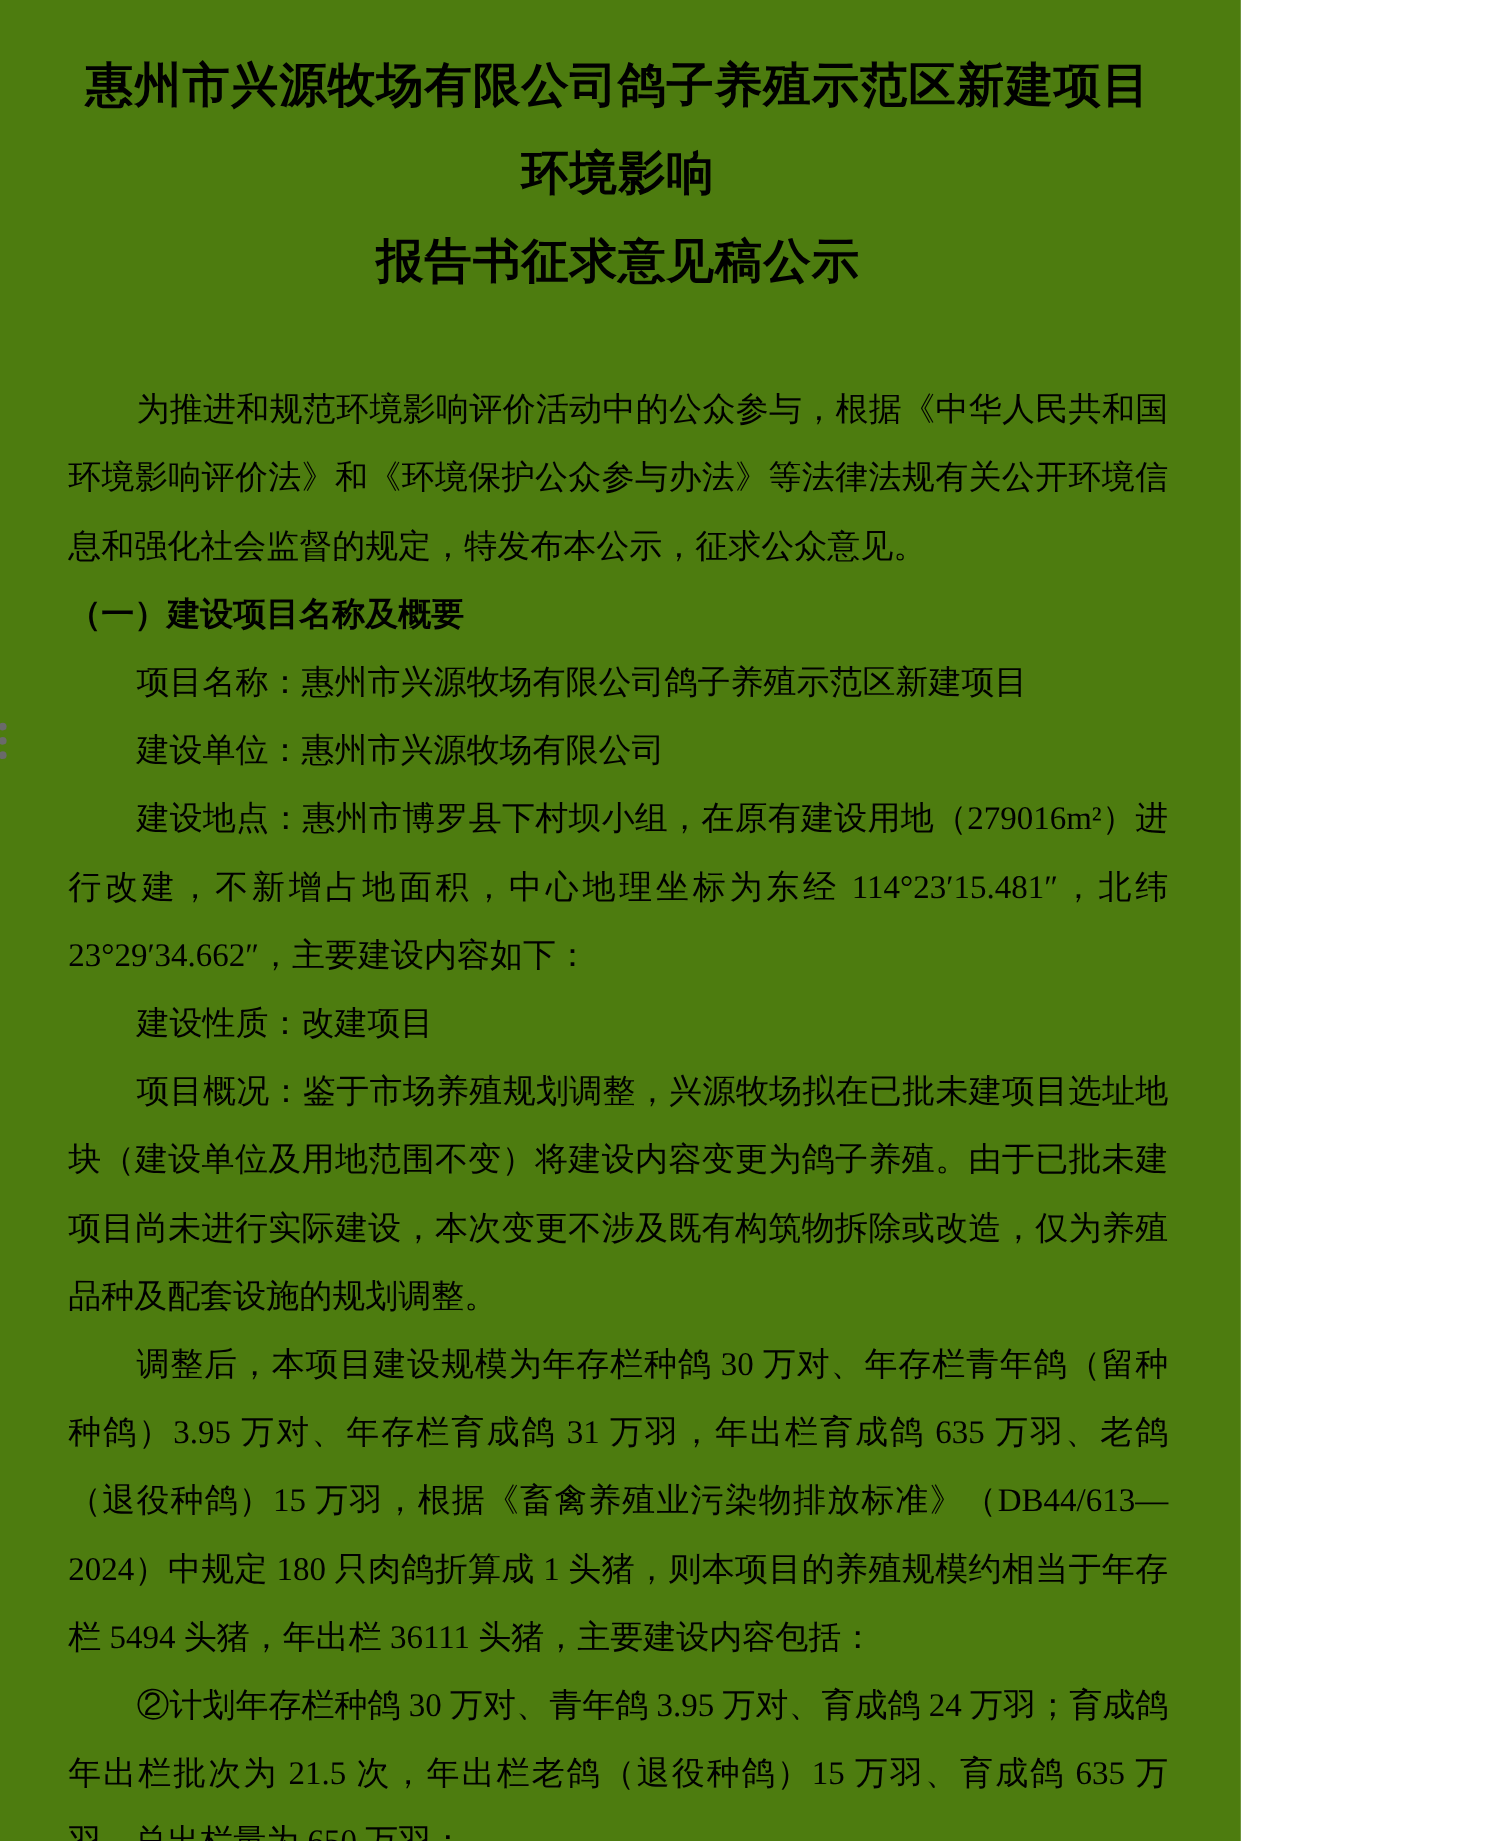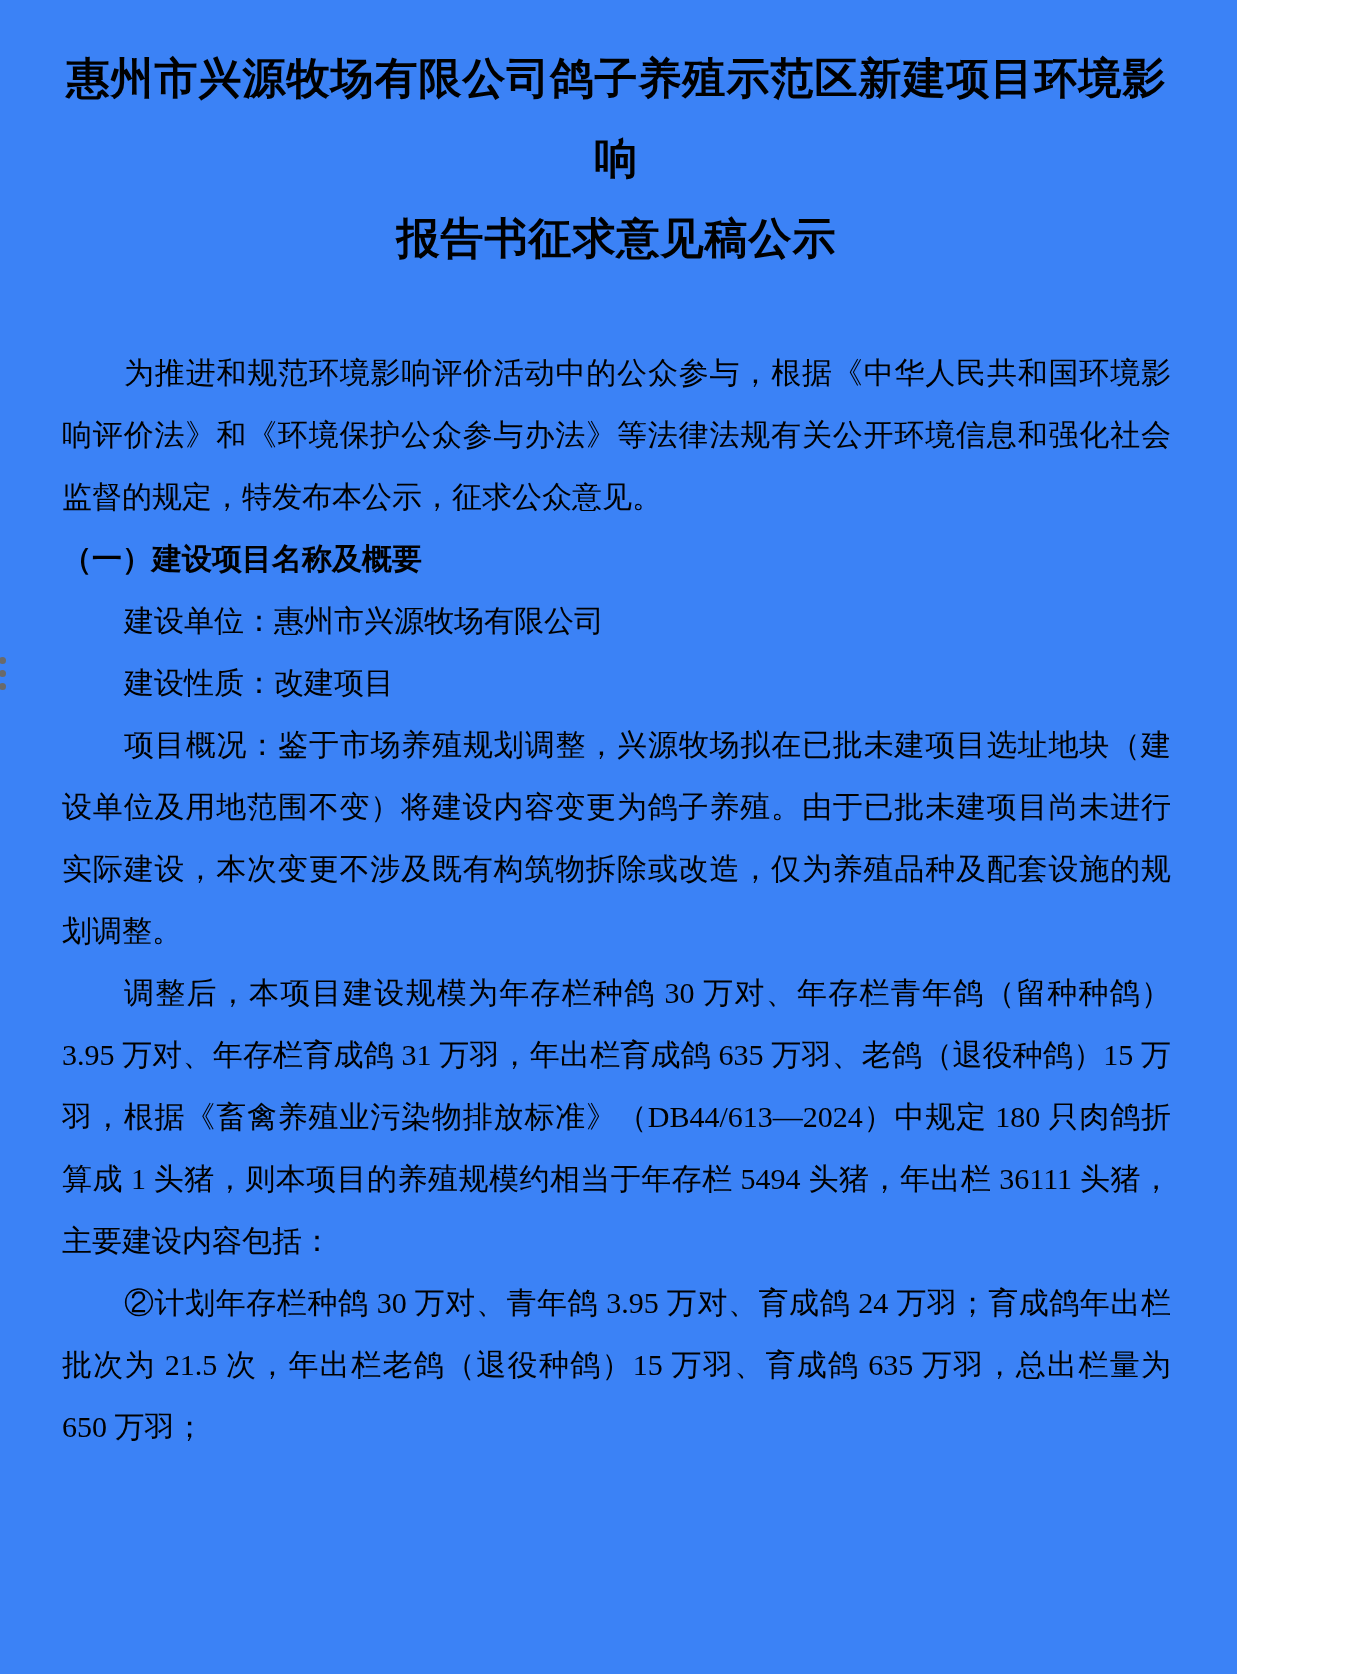--- a/index.html
+++ b/index.html
@@ -1,20 +1,20 @@
 <!DOCTYPE html>
 <html><head>
 <meta charset="utf-8">
 <style>
   html, body { margin: 0; padding: 0; background: #ffffff; }
   .page {
     position: relative;
-    width: 1237px;
+    width: 1128px;
     height: 1674px;
-    background: #3b82f6;
+    background: #4d7c0f;
     color: #000000;
     overflow: hidden;
   }
   .content {
     margin-left: 62px;
     margin-right: 66px;
   }
   .doc-title {
     font-family: "Liberation Sans", "DejaVu Sans", sans-serif;
     font-weight: 700;
@@ -69,21 +69,23 @@
 
   <div class="content">
     <h1 class="doc-title" style="margin-bottom:0;">
       <div>惠州市兴源牧场有限公司鸽子养殖示范区新建项目环境影响</div>
       <div>报告书征求意见稿公示</div>
     </h1>
 
     <div class="doc-body">
       <p>为推进和规范环境影响评价活动中的公众参与，根据《中华人民共和国环境影响评价法》和《环境保护公众参与办法》等法律法规有关公开环境信息和强化社会监督的规定，特发布本公示，征求公众意见。</p>
       <p class="section-heading">（一）建设项目名称及概要</p>
+      <p>项目名称：惠州市兴源牧场有限公司鸽子养殖示范区新建项目</p>
       <p>建设单位：惠州市兴源牧场有限公司</p>
+      <p>建设地点：惠州市博罗县下村坝小组，在原有建设用地（279016m²）进行改建，不新增占地面积，中心地理坐标为东经 114°23′15.481″，北纬 23°29′34.662″，主要建设内容如下：</p>
       <p>建设性质：改建项目</p>
       <p>项目概况：鉴于市场养殖规划调整，兴源牧场拟在已批未建项目选址地块（建设单位及用地范围不变）将建设内容变更为鸽子养殖。由于已批未建项目尚未进行实际建设，本次变更不涉及既有构筑物拆除或改造，仅为养殖品种及配套设施的规划调整。</p>
       <p>调整后，本项目建设规模为年存栏种鸽 30 万对、年存栏青年鸽（留种种鸽）3.95 万对、年存栏育成鸽 31 万羽，年出栏育成鸽 635 万羽、老鸽（退役种鸽）15 万羽，根据《畜禽养殖业污染物排放标准》（DB44/613—2024）中规定 180 只肉鸽折算成 1 头猪，则本项目的养殖规模约相当于年存栏 5494 头猪，年出栏 36111 头猪，主要建设内容包括：</p>
       <p>②计划年存栏种鸽 30 万对、青年鸽 3.95 万对、育成鸽 24 万羽；育成鸽年出栏批次为 21.5 次，年出栏老鸽（退役种鸽）15 万羽、育成鸽 635 万羽，总出栏量为 650 万羽；</p>
     </div>
   </div>
 
 </div>
 
 </body></html>

